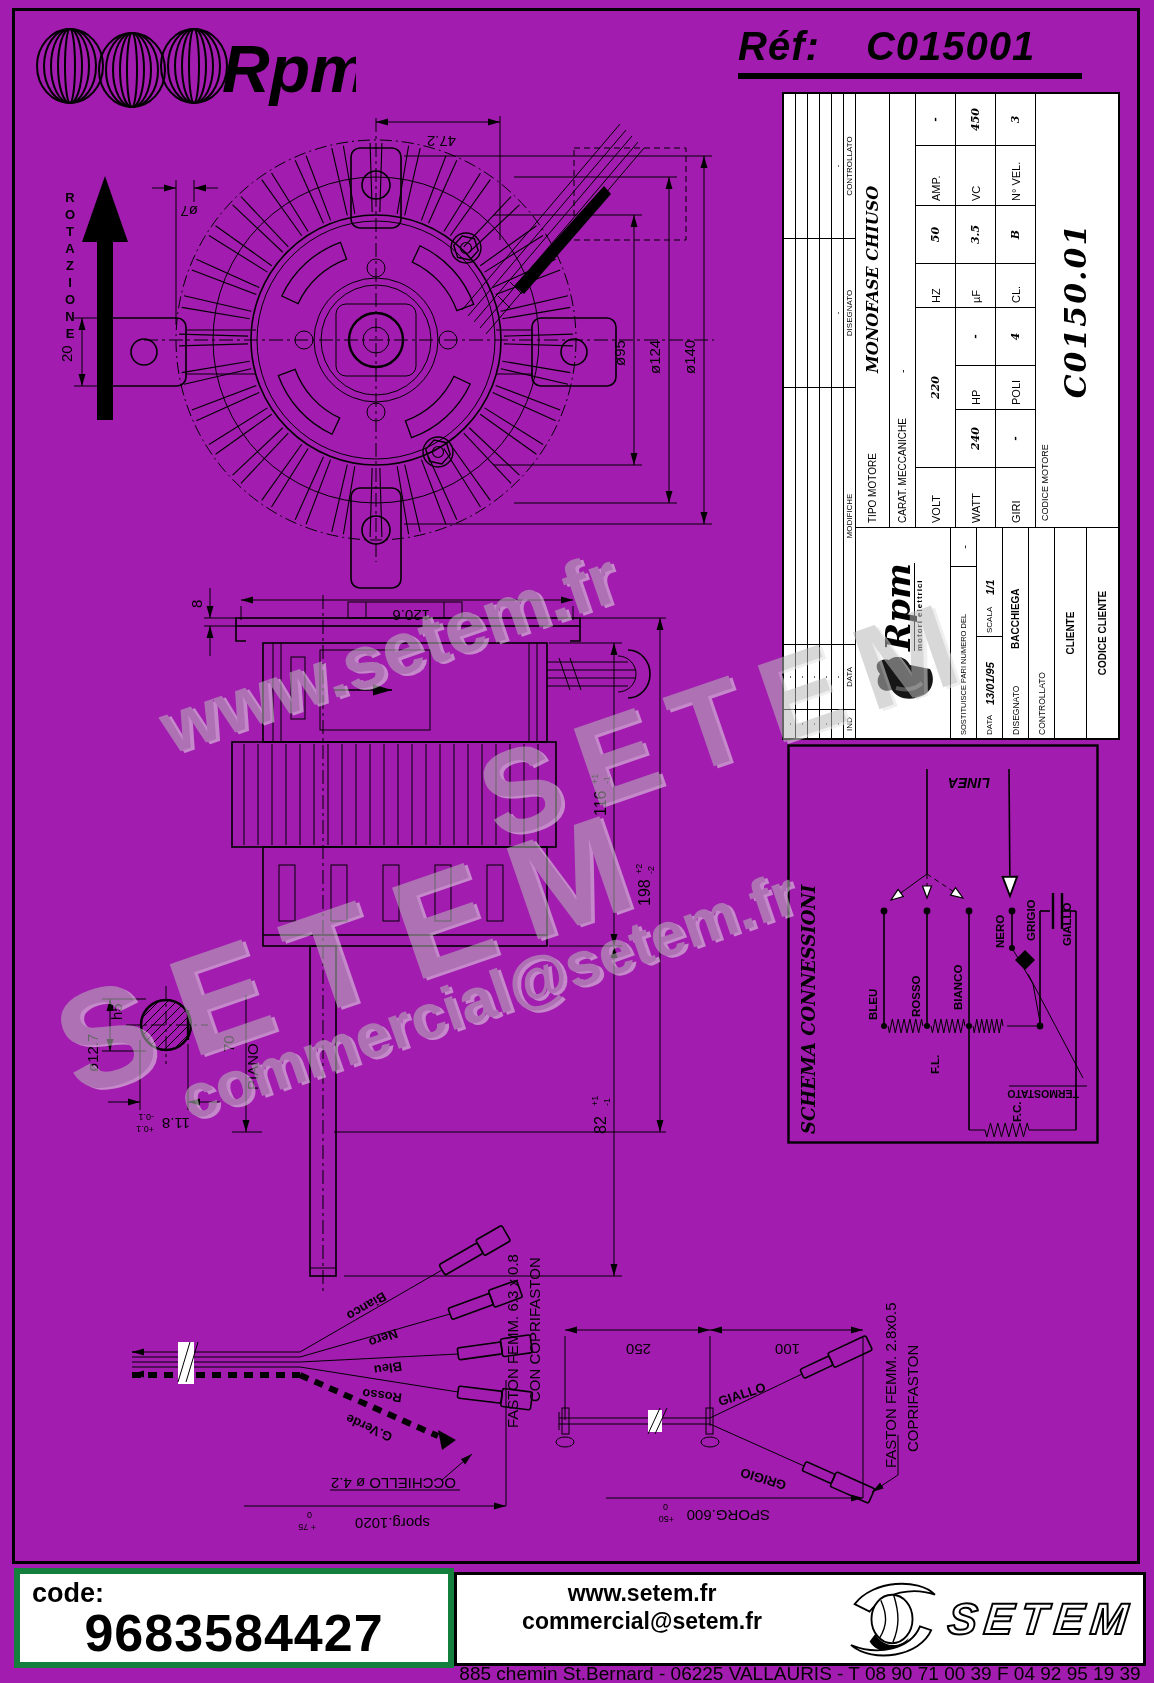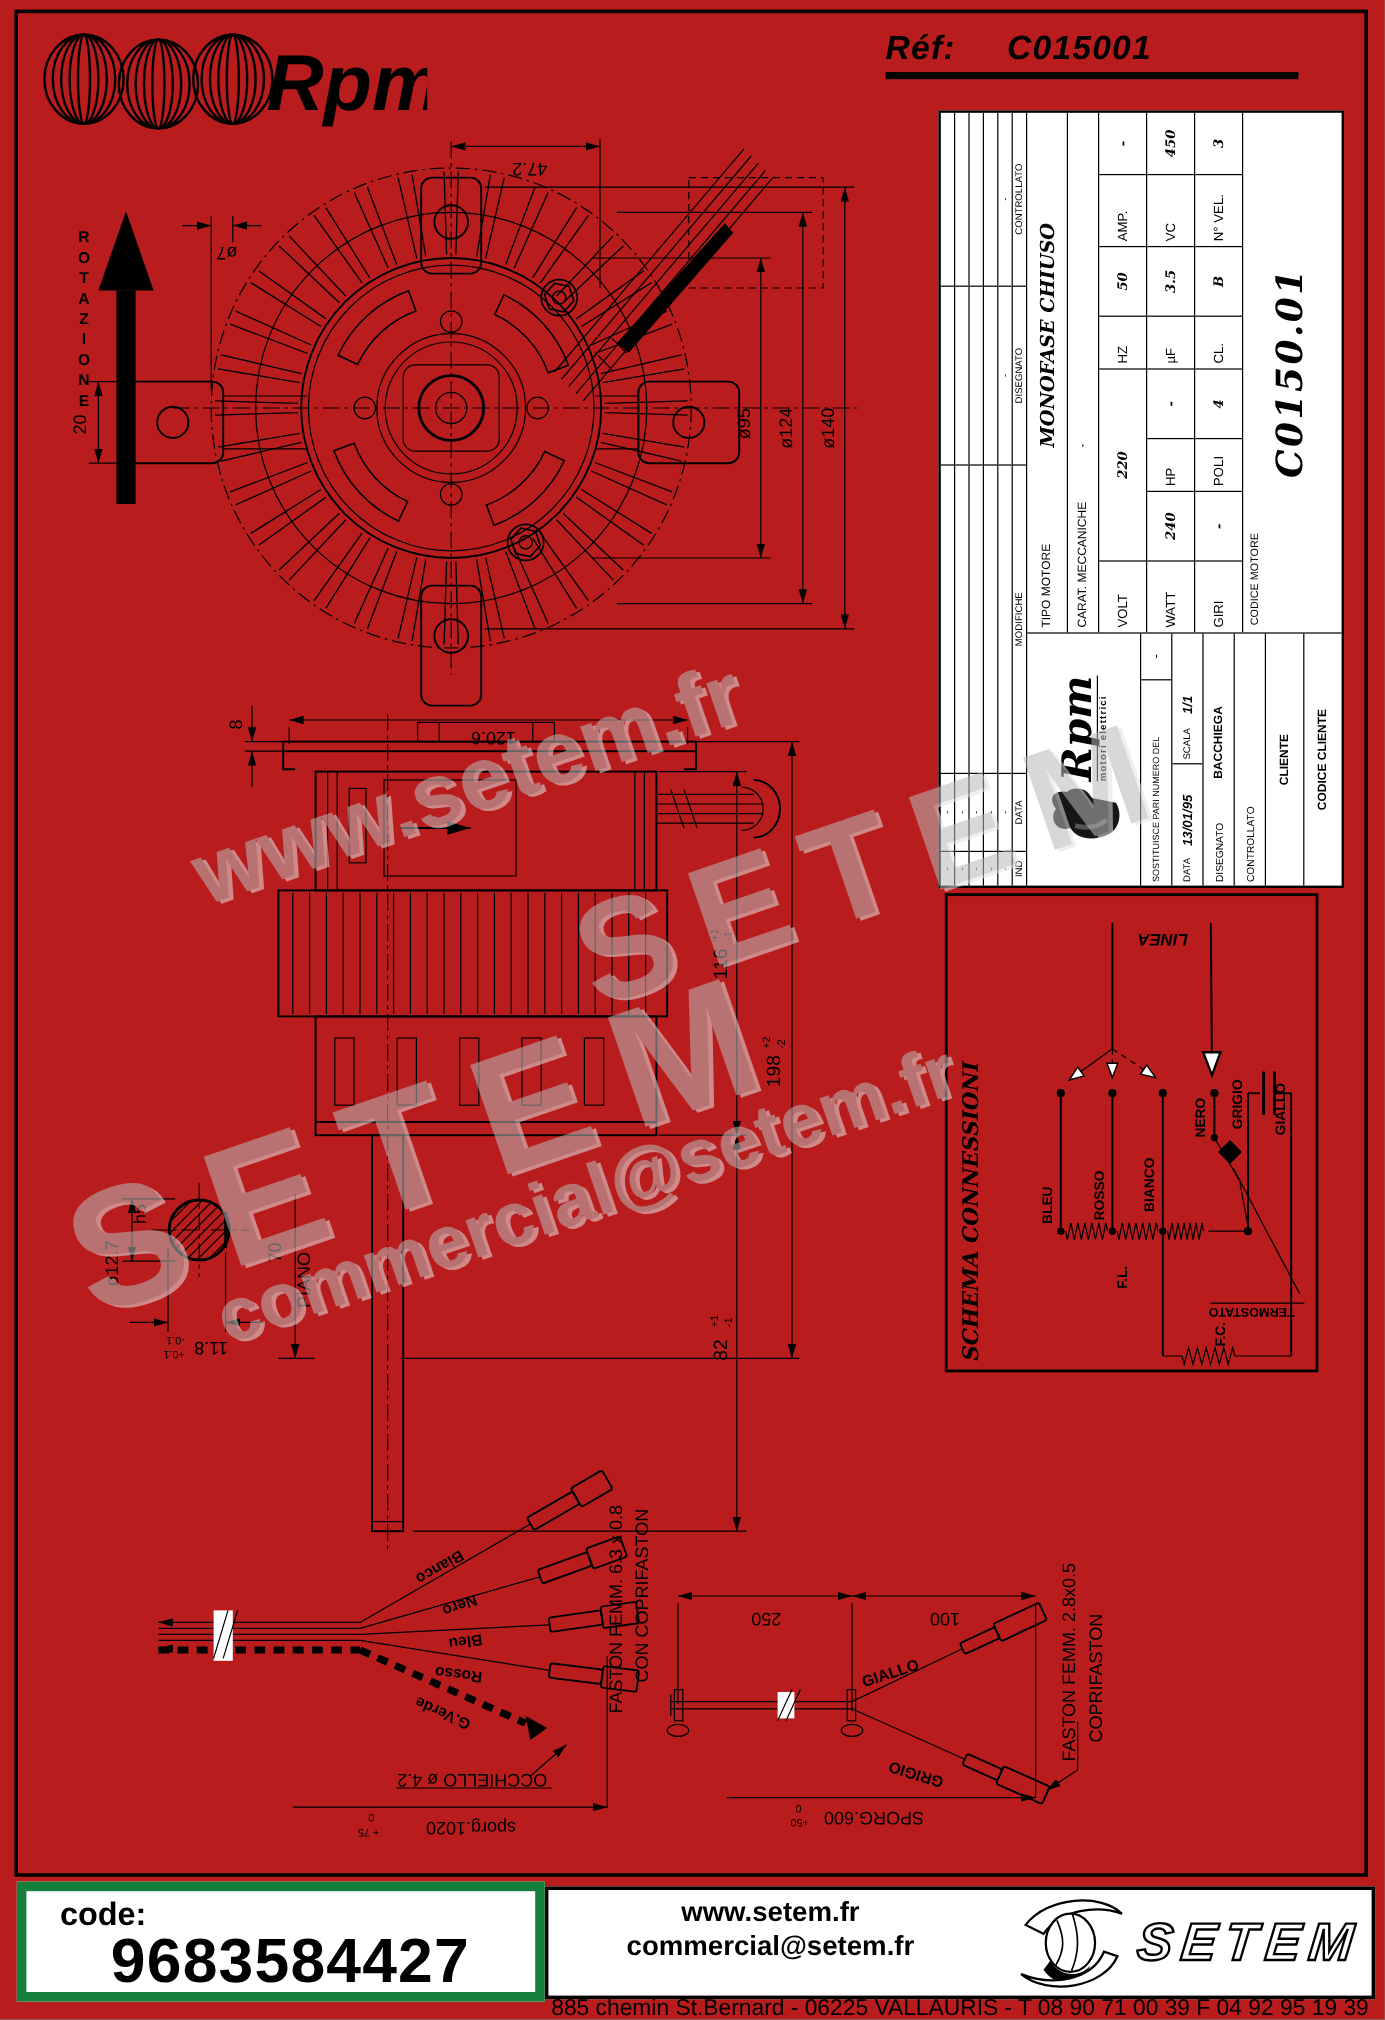--- a/index.html
+++ b/index.html
@@ -1,22 +1,22 @@
 <!DOCTYPE html>
 <html><head>
 <meta charset="utf-8">
 <style>
   html,body{margin:0;padding:0;background:#888;}
-  #sheet{position:relative;width:1154px;height:1683px;background:#b91c1c;overflow:hidden;
+  #sheet{position:relative;width:1154px;height:1683px;background:#a21caf;overflow:hidden;
          font-family:"Liberation Sans",sans-serif;color:#000;}
   #frame{position:absolute;left:12px;top:8px;width:1128px;height:1556px;border:3px solid #000;box-sizing:border-box;z-index:5;}
   
   #rpmlogo{position:absolute;left:26px;top:16px;z-index:10;}
   #refbox{position:absolute;left:738px;top:24px;width:344px;z-index:10;border-bottom:6px solid #000;padding-bottom:4px;
-          font-style:italic;font-weight:bold;font-size:28px;letter-spacing:1px;white-space:nowrap;}
+          font-style:italic;font-weight:bold;font-size:40px;letter-spacing:1px;white-space:nowrap;}
   #refbox .rv{margin-left:34px;}
   
   #dwg{position:absolute;left:14px;top:90px;z-index:20;}
   svg text{font-family:"Liberation Sans",sans-serif;}
   .dim{font-size:15px;}
   .dimb{font-size:16px;}
   .tol{font-size:9px;}
   .lbl{font-size:13px;font-weight:600;}
   .thin{stroke:#000;stroke-width:1;fill:none;}
   .med{stroke:#000;stroke-width:1.6;fill:none;}
@@ -60,21 +60,21 @@
       font-family:"DejaVu Serif",serif;font-style:italic;font-weight:bold;font-size:30px;letter-spacing:2px;}
   
   #blockB{position:absolute;left:787px;top:744px;width:312px;height:400px;z-index:30;}
   #blockB .rin{width:400px;height:312px;transform-origin:0 0;transform:rotate(-90deg) translateX(-400px);}
   .schtitle{font-family:"DejaVu Serif",serif;font-style:italic;font-weight:bold;font-size:18px;}
   .schlbl{font-size:11.5px;font-weight:600;}
   
   .wm{position:absolute;z-index:40;color:#b9b9b9;opacity:.55;font-weight:bold;pointer-events:none;
       text-shadow:3px 3px 0 #e3e3e3;white-space:nowrap;}
   
-  #codebox{position:absolute;left:14px;top:1568px;width:440px;height:100px;border:8px solid #15803d;box-sizing:border-box;z-index:10;background:#fff;padding-left:16px;}
+  #codebox{position:absolute;left:14px;top:1568px;width:440px;height:100px;border:6px solid #15803d;box-sizing:border-box;z-index:10;background:#fff;}
   #codebox .cl1{font-size:27px;font-weight:bold;margin:4px 0 0 12px;}
   #codebox .cl2{font-size:52px;font-weight:bold;text-align:center;margin-top:-6px;letter-spacing:1px;}
   #footright{position:absolute;left:454px;top:1572px;width:692px;height:94px;border:3px solid #000;box-sizing:border-box;z-index:9;background:#fff;
      display:flex;flex-wrap:wrap;align-items:flex-start;}
   .fr-mid{width:370px;text-align:center;font-weight:bold;font-size:23px;line-height:28px;margin-top:4px;}
   .fr-logo{flex:1;display:flex;align-items:center;justify-content:center;margin-top:2px;}
   .setem-txt{font-size:44px;font-weight:bold;font-style:italic;letter-spacing:7px;color:#fff;
      -webkit-text-stroke:2px #000;transform:skewX(-6deg);}
   .fr-addr{width:100%;text-align:center;font-size:19px;margin-top:2px;}
 </style>

